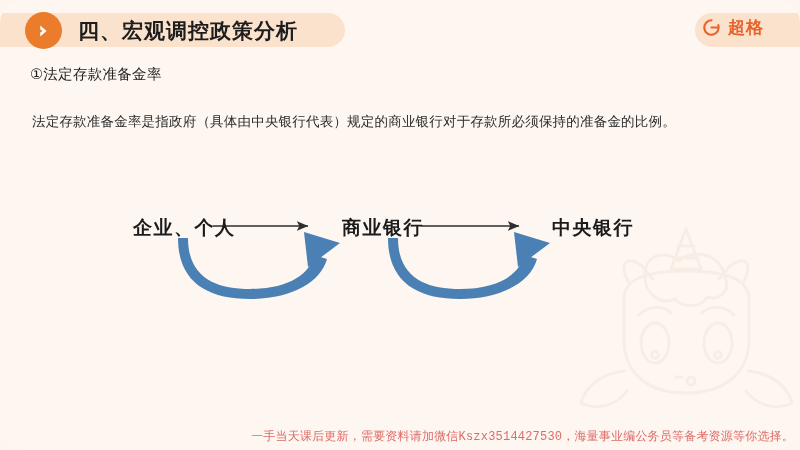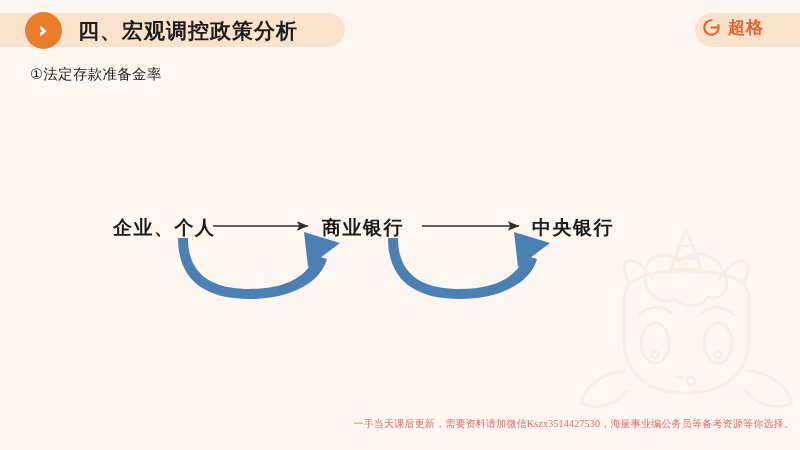--- a/index.html
+++ b/index.html
@@ -15,20 +15,21 @@
     position: relative;
   }
 
   #slide {
     position: absolute;
     inset: 0;
     width: 800px;
     height: 450px;
     background: #fdf6f1;
     overflow: hidden;
+    border-radius: 24px;
   }
 
   
   #header-band {
     position: absolute;
     left: 0;
     top: 13px;
     width: 345px;
     height: 34px;
     background: #fbe2cd;
@@ -129,44 +130,45 @@
     top: 0;
   }
   .node-label {
     position: absolute;
     font-size: 19px;
     font-weight: bold;
     color: #1b1b1b;
     letter-spacing: 1.5px;
     white-space: nowrap;
     top: 30px;
+    margin-left: 20px;
   }
   #node-qiye  { left: 18px; }
   #node-syyh  { left: 227px; }
   #node-zyyh  { left: 437px; }
 
   
   #mascot {
     position: absolute;
     right: 6px;
     bottom: 14px;
     width: 215px;
     height: 215px;
     opacity: .5;
     pointer-events: none;
   }
 
   
   #footer-note {
     position: absolute;
     right: 6px;
-    bottom: 19px;
-    font-size: 10px;
+    bottom: 5px;
+    font-size: 12px;
     color: #d9534f;
-    font-family: Liberation Serif, serif;
+    font-family: Liberation Mono, monospace;
     letter-spacing: .2px;
     white-space: nowrap;
     opacity: .85;
   }
 </style>
 </head>
 <body>
 
 <div id="slide">
 
@@ -183,20 +185,21 @@
 
   <div id="brand">
     <svg id="brand-mark" viewBox="0 0 20 20" aria-hidden="true">
       <path d="M10 2.4 a7.6 7.6 0 1 0 7.2 5.2" fill="none" stroke="#e8622a" stroke-width="2.3" stroke-linecap="round"></path>
       <path d="M10 10 h6.4" fill="none" stroke="#e8622a" stroke-width="2.3" stroke-linecap="round"></path>
     </svg>
     <span id="brand-name">超格</span>
   </div>
 
   <div id="subheading">①法定存款准备金率</div>
+  <div id="definition">法定存款准备金率是指政府（具体由中央银行代表）规定的商业银行对于存款所必须保持的准备金的比例。</div>
 
   <div id="diagram">
     <svg width="560" height="115" viewBox="0 0 560 115" aria-hidden="true">
       <defs>
         <marker id="tip" markerWidth="9" markerHeight="9" refX="7.4" refY="3.2" orient="auto" markerUnits="strokeWidth">
           <path d="M0,0 L7.6,3.2 L0,6.4 L1.6,3.2 Z" fill="#2e2e2e"></path>
         </marker>
       </defs>
 
       <line x1="118" y1="41" x2="213" y2="41" stroke="#2e2e2e" stroke-width="1.5" marker-end="url(#tip)"></line>

